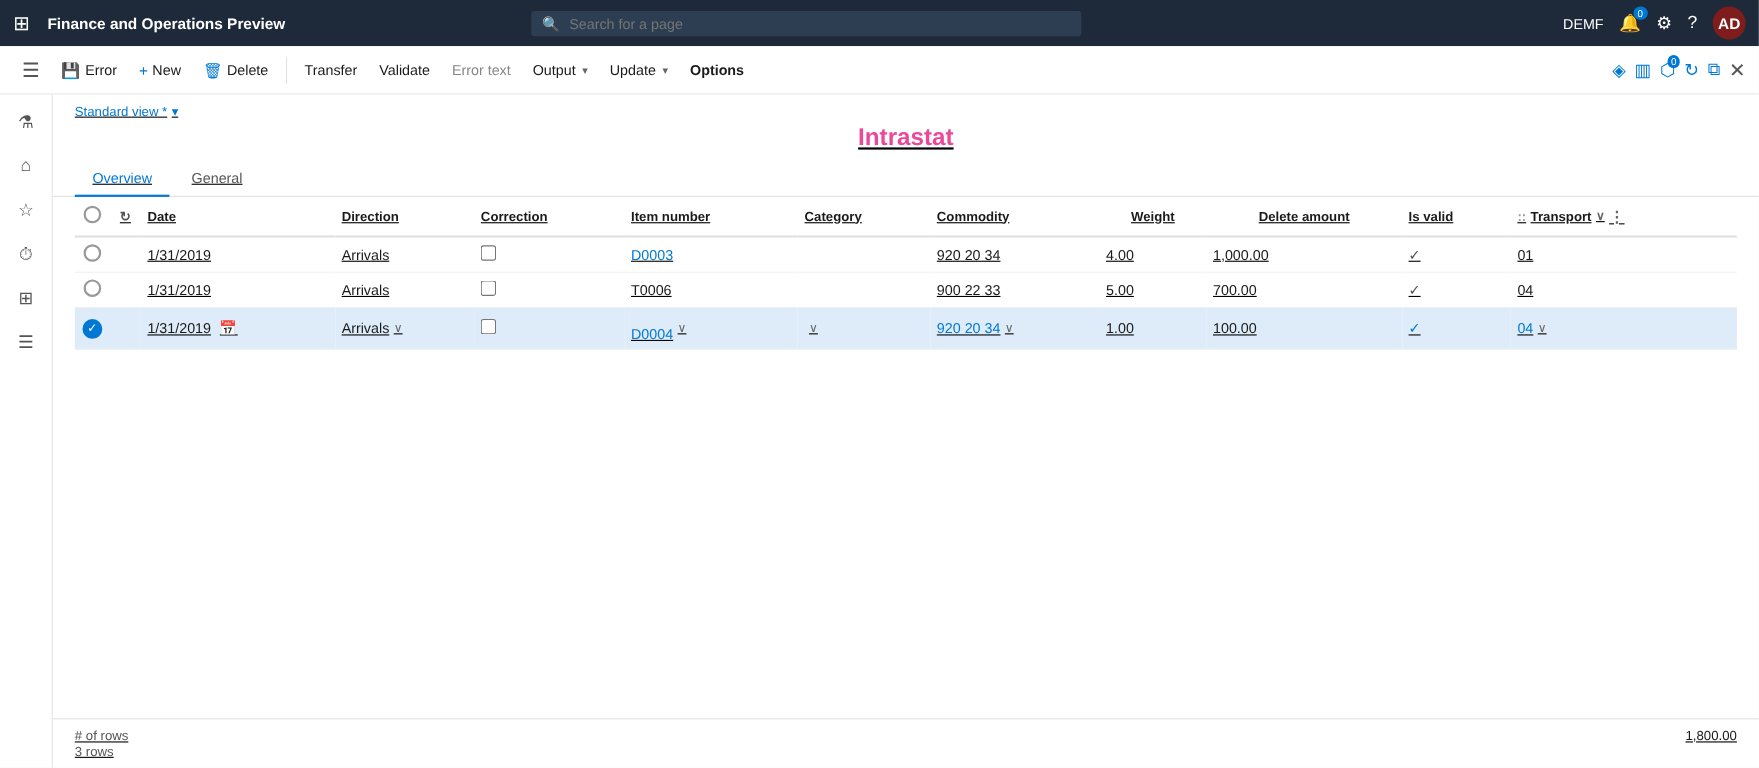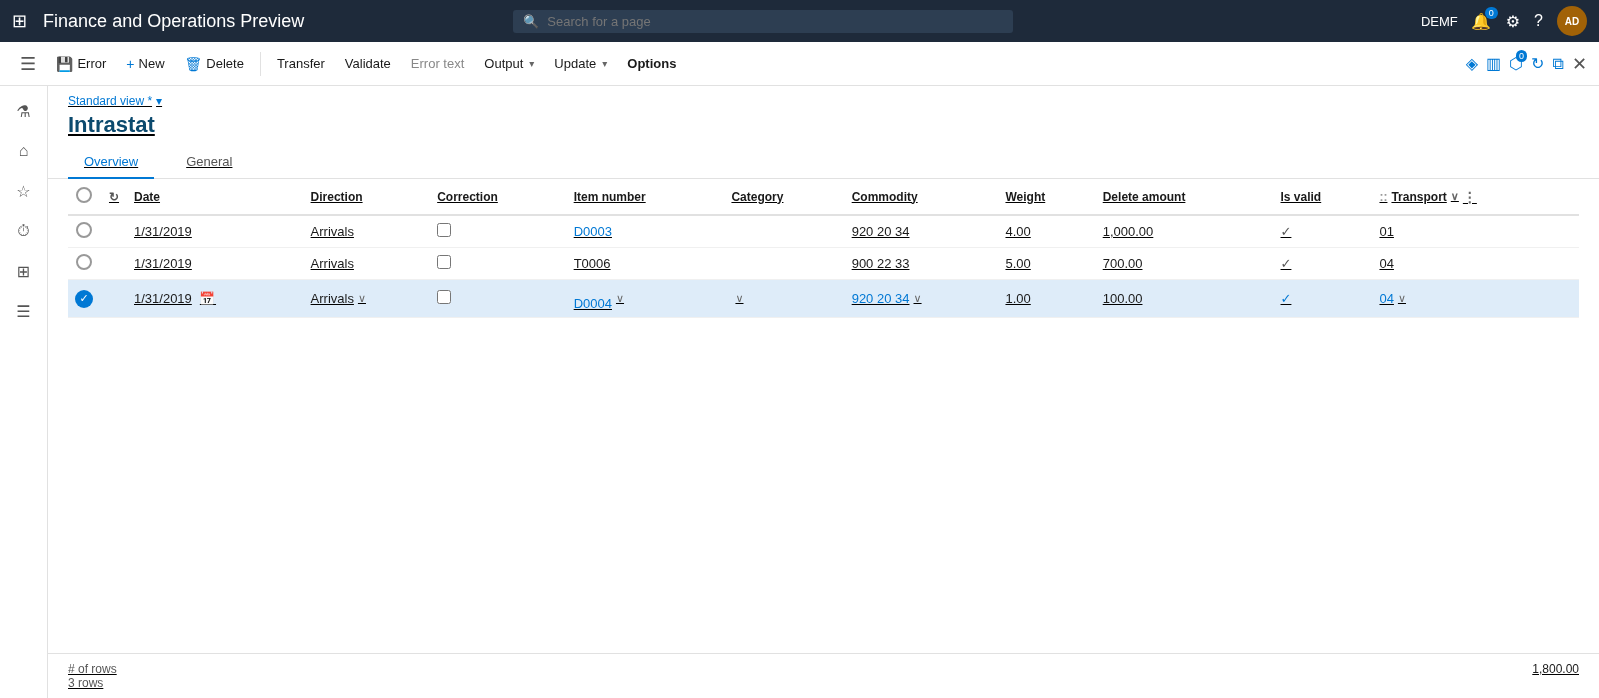--- a/index.html
+++ b/index.html
@@ -9,21 +9,21 @@
     .top-nav {
       background: #1e2a3a;
       height: 42px;
       display: flex;
       align-items: center;
       padding: 0 12px;
       color: white;
       gap: 10px;
     }
     .top-nav .app-grid { font-size: 18px; cursor: pointer; margin-right: 6px; }
-    .top-nav .app-title { font-size: 18px; font-weight: 400; flex: 0 0 auto; }
+    .top-nav .app-title { font-size: 14px; font-weight: 700; flex: 0 0 auto; }
     .top-nav .search-bar {
       flex: 1;
       max-width: 500px;
       margin: 0 auto;
       background: #2d3e52;
       border-radius: 3px;
       display: flex;
       align-items: center;
       padding: 4px 10px;
       gap: 8px;
@@ -43,24 +43,24 @@
       align-items: center;
       gap: 14px;
       margin-left: auto;
       color: white;
       font-size: 13px;
     }
     .top-nav-right .env-label { font-size: 13px; }
     .top-nav-right .icon-btn { font-size: 16px; cursor: pointer; position: relative; }
     .top-nav-right .avatar {
       width: 30px; height: 30px;
-      background: #a16207;
+      background: #7f1d1d;
       border-radius: 50%;
       display: flex; align-items: center; justify-content: center;
-      font-size: 10px; font-weight: 600;
+      font-size: 14px; font-weight: 600;
       cursor: pointer;
     }
     .notif-badge {
       background: #0078d4;
       color: white;
       font-size: 9px;
       border-radius: 10px;
       padding: 1px 4px;
       position: absolute;
       top: -5px; right: -6px;
@@ -121,27 +121,28 @@
     
     .page-header {
       padding: 8px 20px 0 20px;
       background: white;
     }
     .view-selector {
       display: flex; align-items: center; gap: 4px;
       color: #0078d4; font-size: 12px; cursor: pointer;
     }
     .page-title {
-      font-size: 22px; font-weight: 600; color: #0c4a6e;
+      font-size: 22px; font-weight: 600; color: #ec4899;
       margin: 4px 0 8px 0;
+      text-align: center;
     }
 
     
     .tabs {
-      display: flex; gap: 16px;
+      display: flex; gap: 4px;
       border-bottom: 1px solid #e1e1e1;
       padding: 0 20px;
       background: white;
     }
     .tab {
       padding: 8px 16px;
       cursor: pointer;
       font-size: 13px;
       color: #555;
       border-bottom: 2px solid transparent;
@@ -170,21 +171,21 @@
     thead th {
       text-align: left;
       padding: 8px 6px;
       font-weight: 600;
       font-size: 12px;
       color: #1a1a1a;
       white-space: nowrap;
       user-select: none;
       cursor: pointer;
     }
-    thead th.right { text-align: left; }
+    thead th.right { text-align: center; }
     tbody tr {
       border-bottom: 1px solid #f0f0f0;
     }
     tbody tr.selected { background: #deecf9; }
     tbody td {
       padding: 6px 6px;
       font-size: 13px;
       color: #1a1a1a;
       vertical-align: middle;
     }

